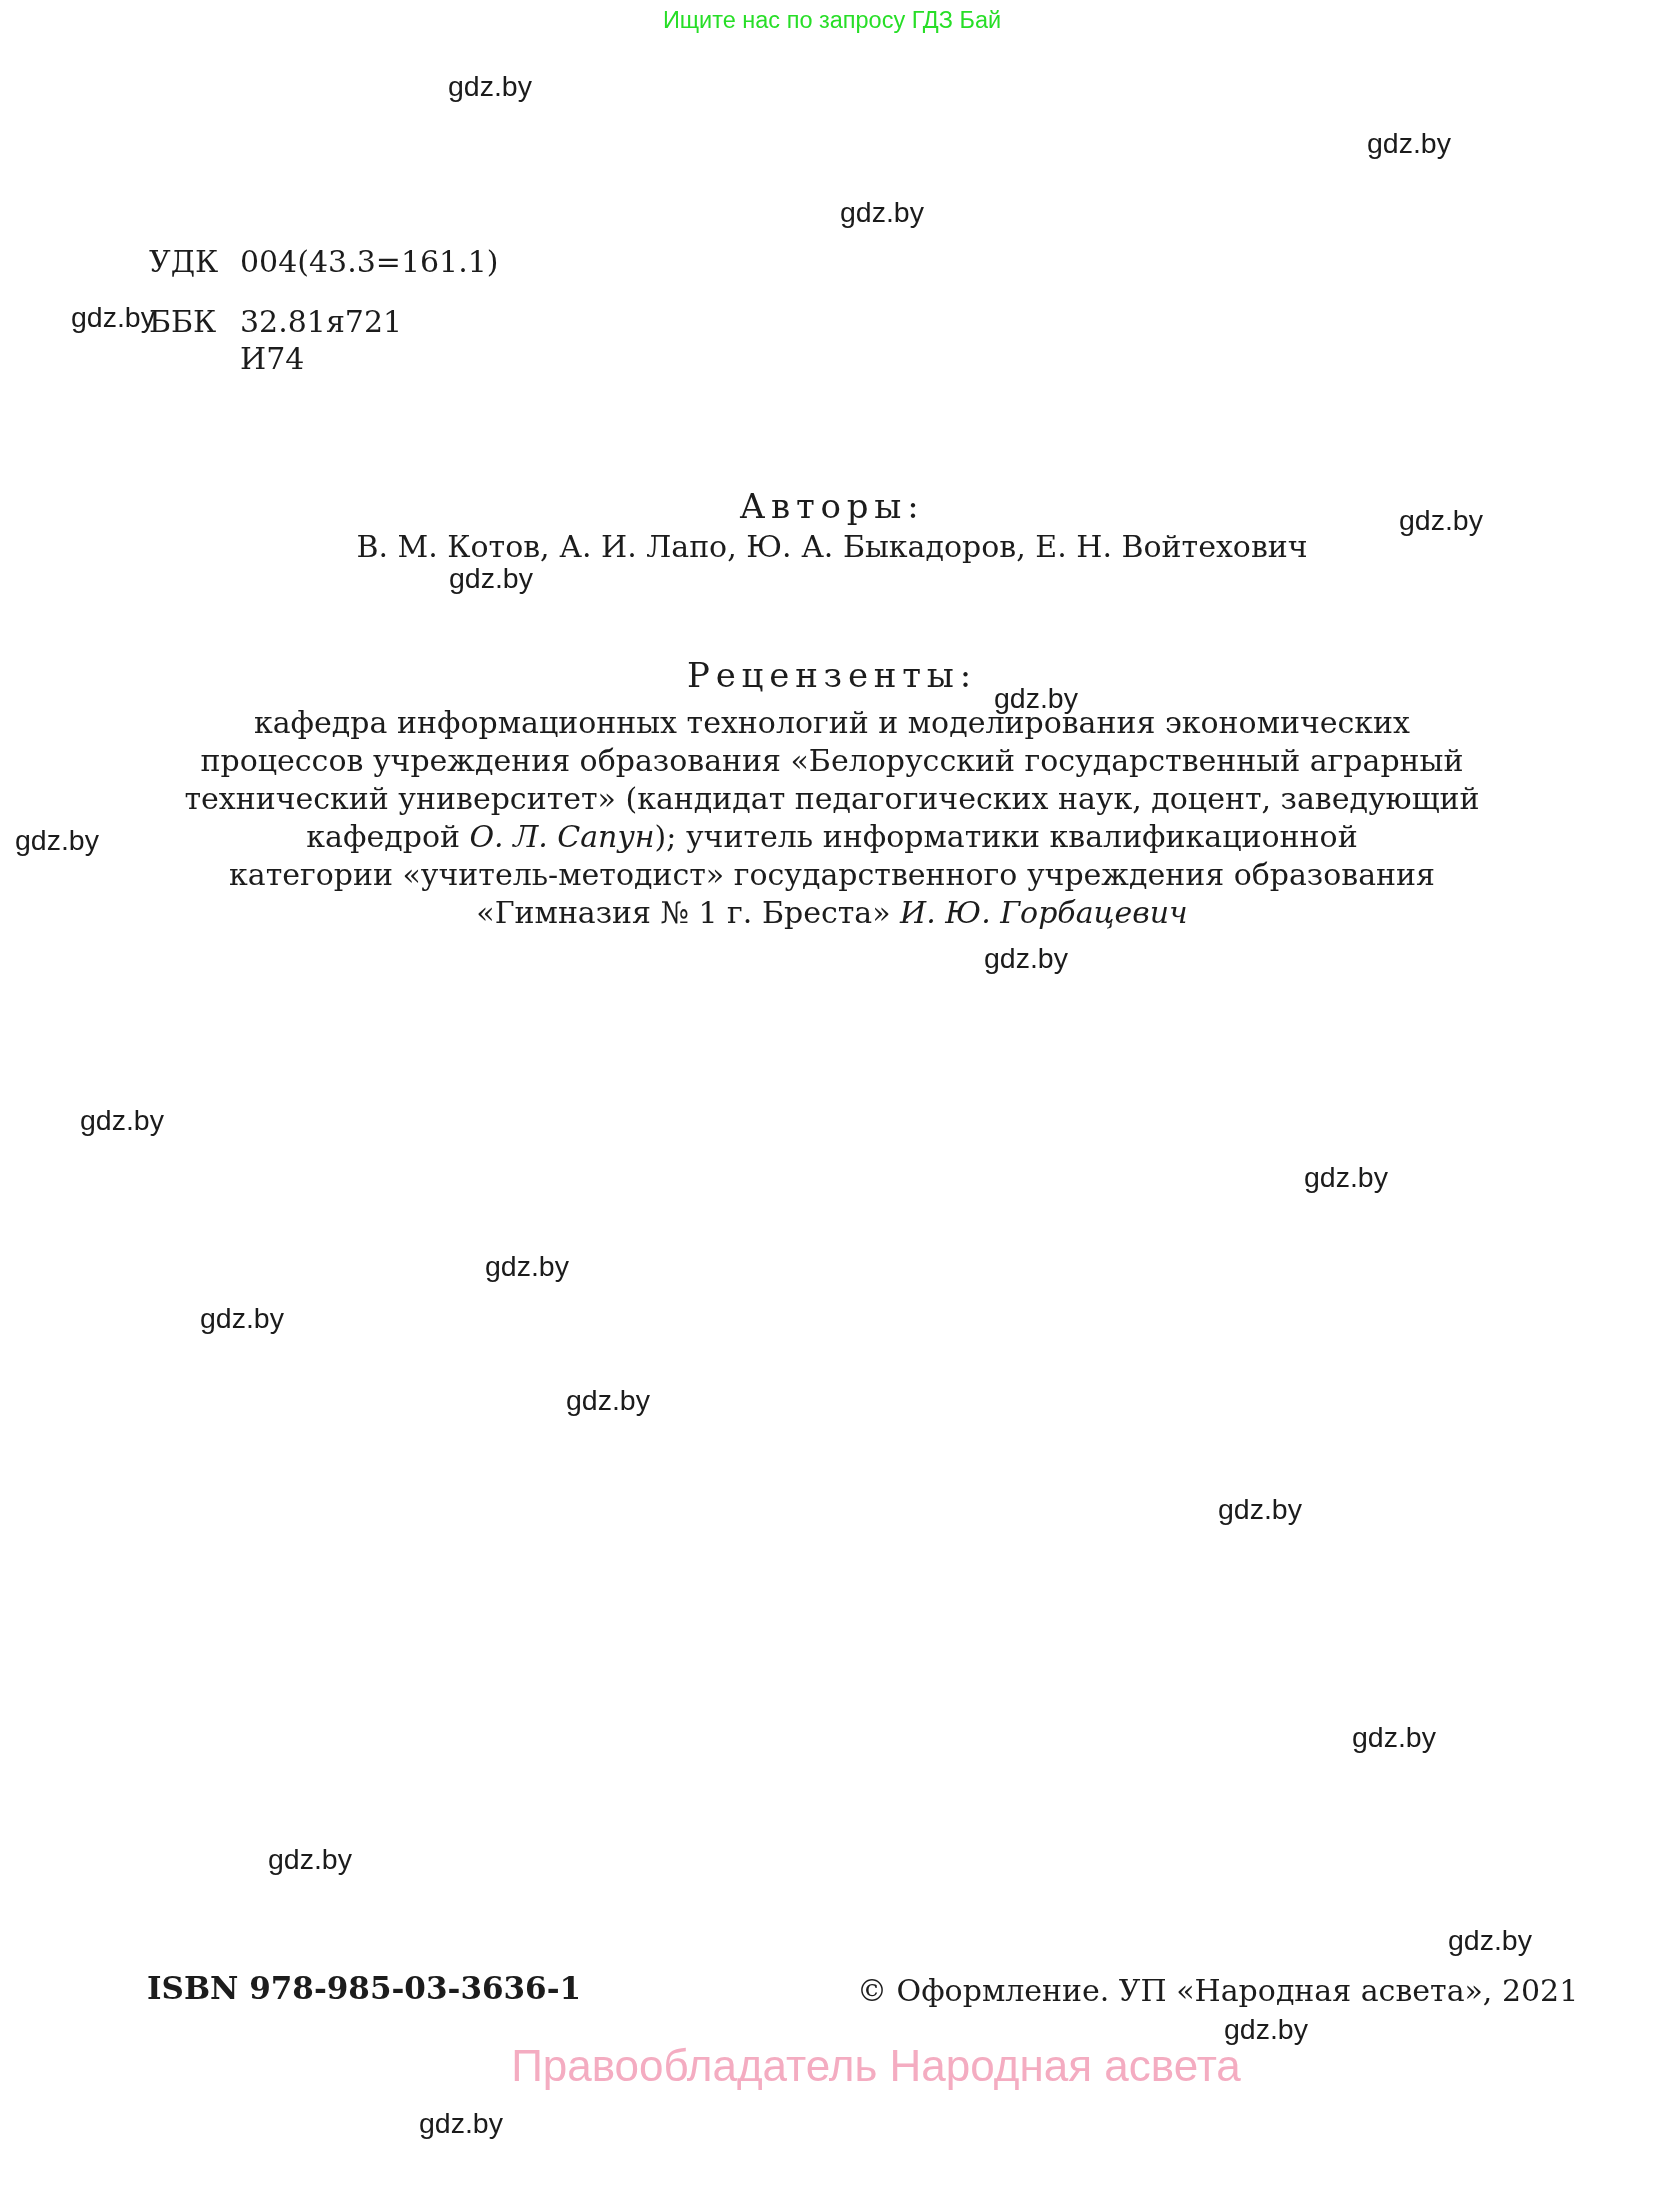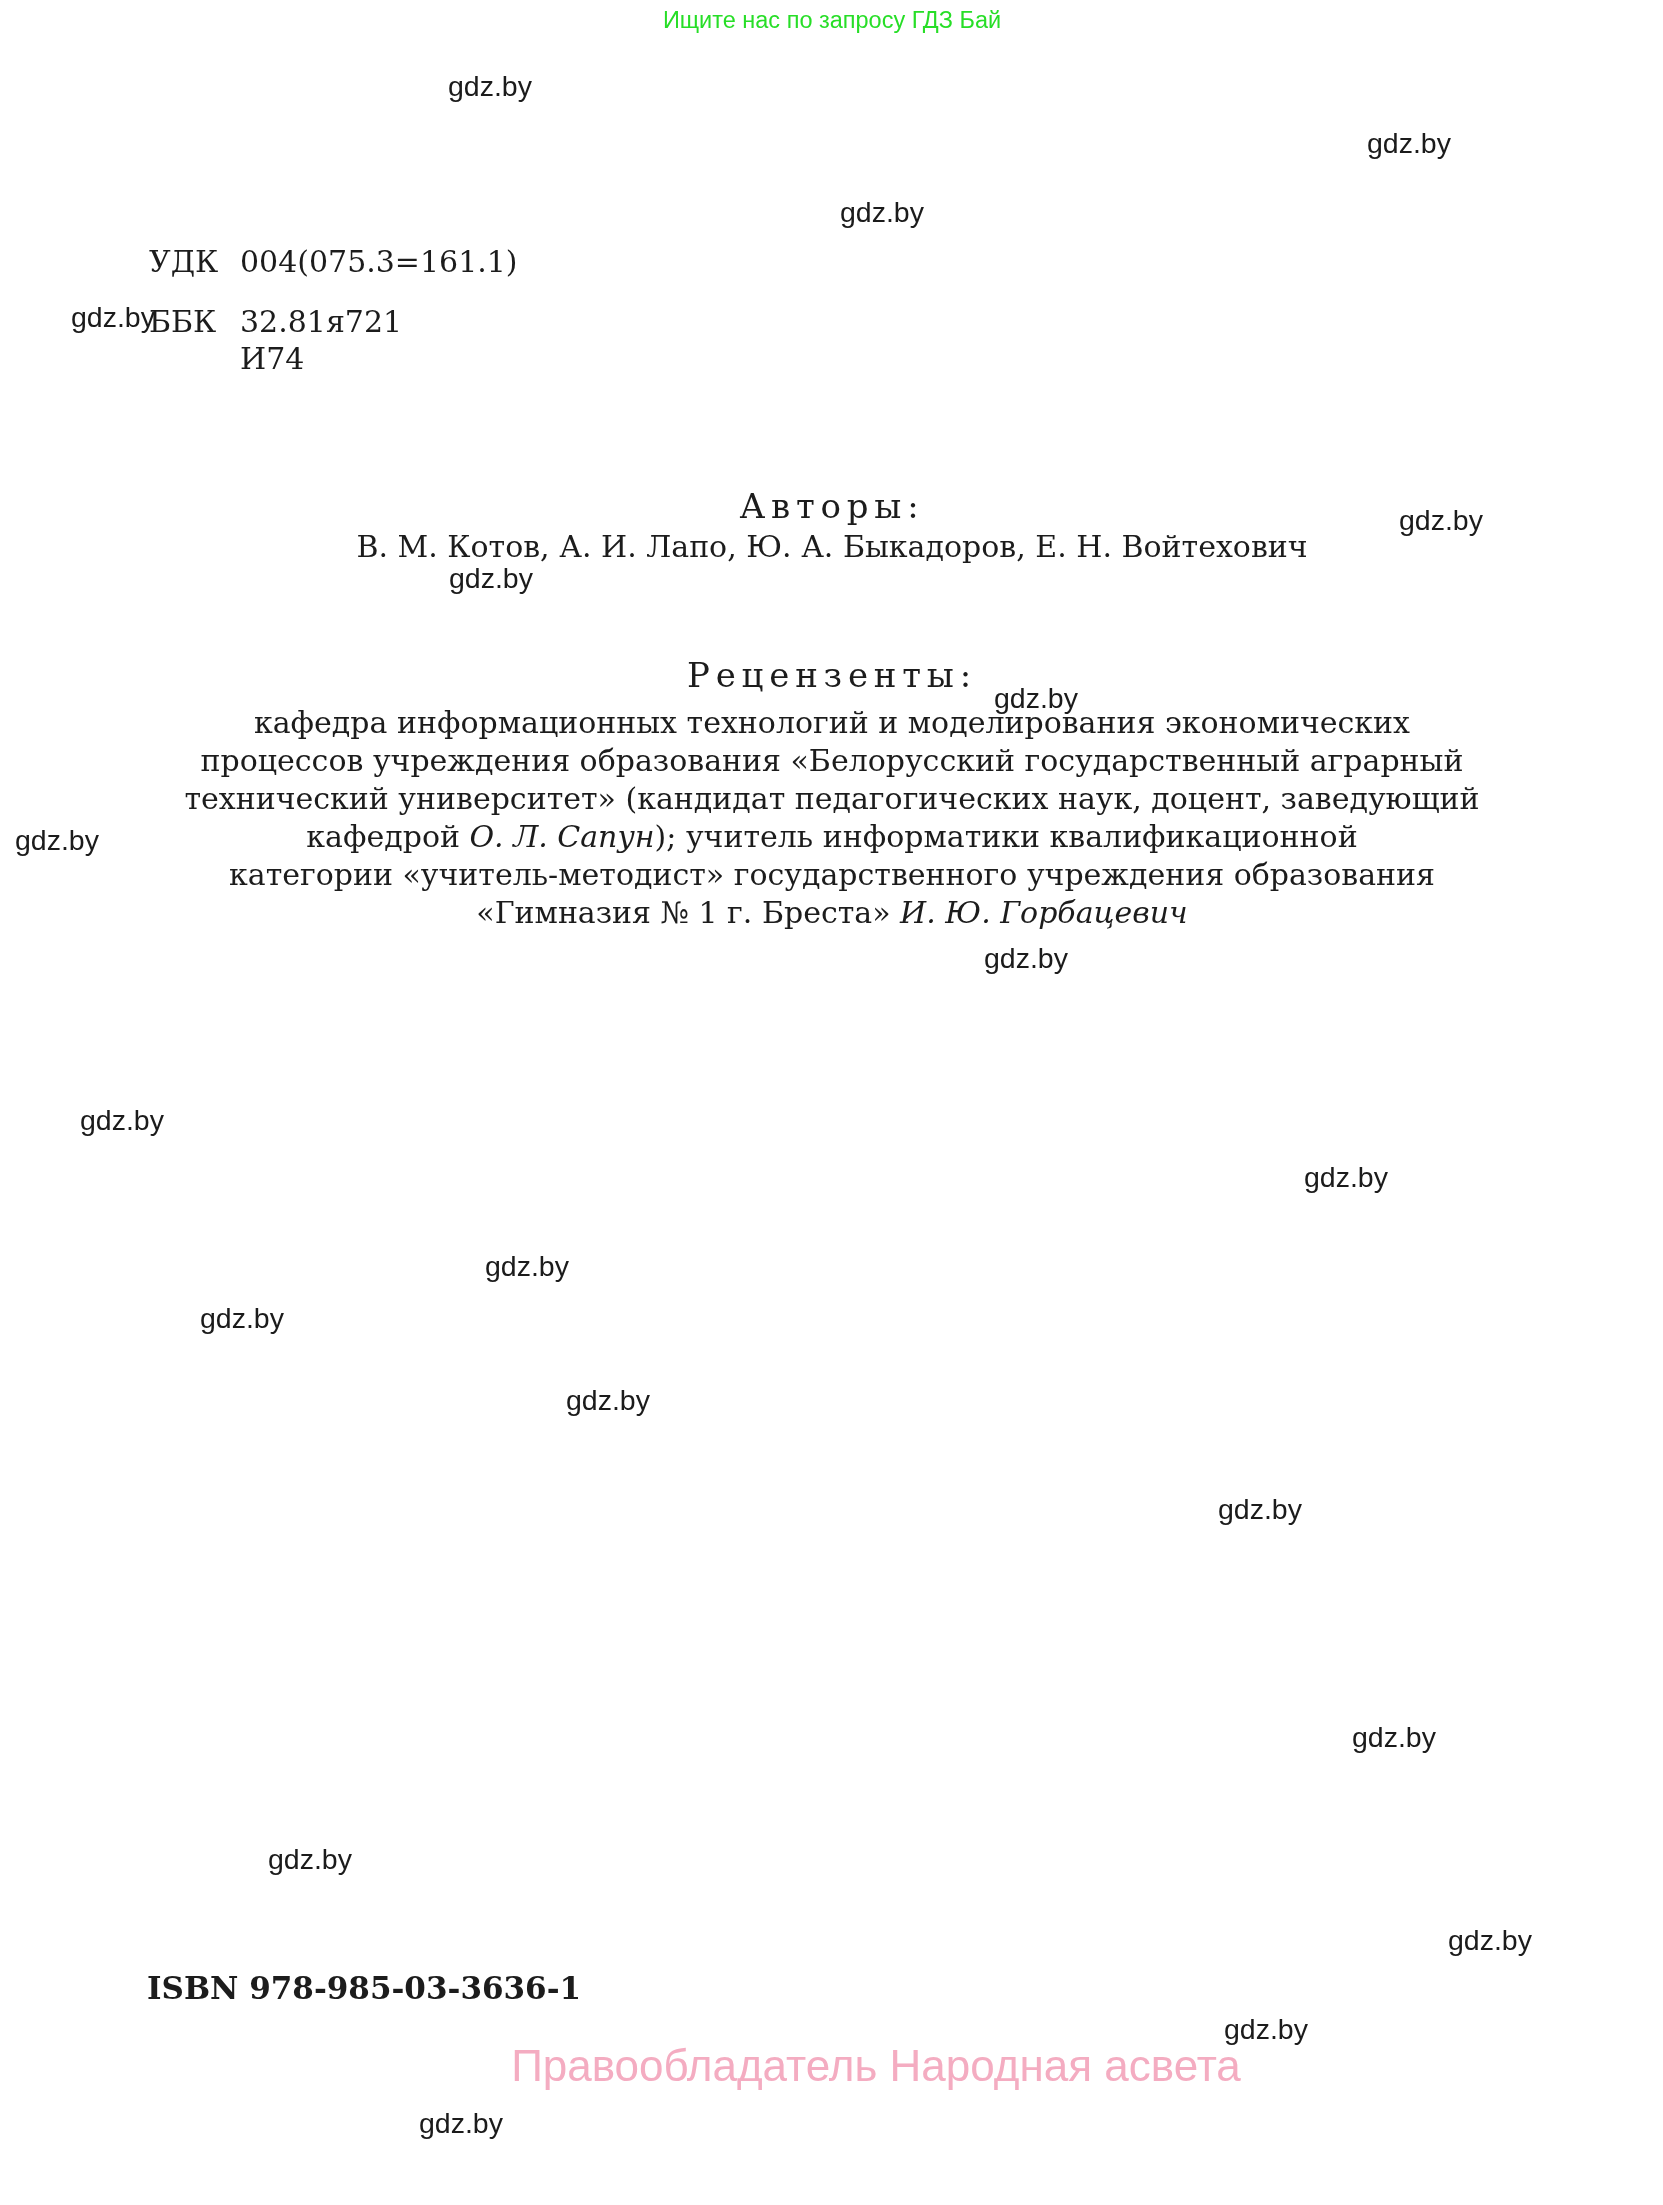--- a/index.html
+++ b/index.html
@@ -75,21 +75,21 @@
   <span class="wm" style="left:566px;top:1383px">gdz.by</span>
   <span class="wm" style="left:1218px;top:1492px">gdz.by</span>
   <span class="wm" style="left:1352px;top:1720px">gdz.by</span>
   <span class="wm" style="left:268px;top:1842px">gdz.by</span>
   <span class="wm" style="left:1448px;top:1923px">gdz.by</span>
   <span class="wm" style="left:1224px;top:2012px">gdz.by</span>
   <span class="wm" style="left:419px;top:2106px">gdz.by</span>
 
   <div class="codes">
     <div class="code-row">
-      <span class="code-label">УДК</span><span>004(075.3=161.1)</span>
+      <span class="code-label">УДК</span><span>004(43.3=161.1)</span>
     </div>
     <div class="code-row">
       <span class="code-label">ББК</span><span>32.81я721</span>
     </div>
     <div class="code-row">
       <span class="code-label"></span><span>И74</span>
     </div>
   </div>
 
   <div class="centered heading-spaced" style="top:486px">Авторы:</div>
@@ -100,17 +100,18 @@
     <div>кафедра информационных технологий и моделирования экономических</div>
     <div>процессов учреждения образования «Белорусский государственный аграрный</div>
     <div>технический университет» (кандидат педагогических наук, доцент, заведующий</div>
     <div><span>кафедрой </span><i>О. Л. Сапун</i><span>); учитель информатики квалификационной</span></div>
     <div>категории «учитель-методист» государственного учреждения образования</div>
     <div><span>«Гимназия № 1 г. Бреста» </span><i>И. Ю. Горбацевич</i></div>
   </div>
 
 
   <div class="isbn">ISBN 978-985-03-3636-1</div>
+  <div class="copyright">© Оформление. УП «Народная асвета», 2021</div>
 
   <div class="rights">Правообладатель Народная асвета</div>
 
 </div>
 
 
 </body></html>

